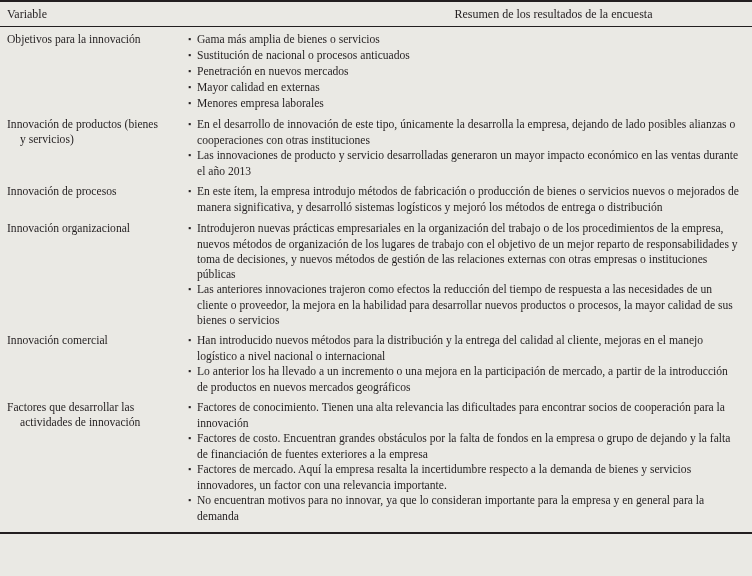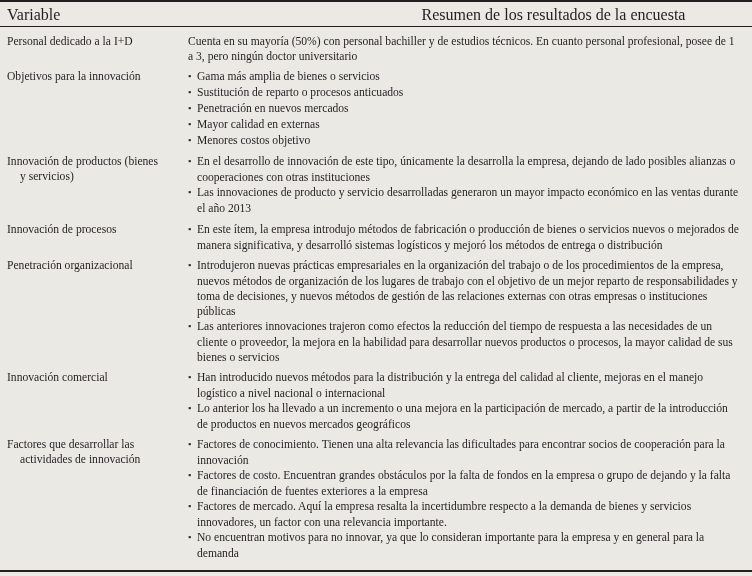--- a/index.html
+++ b/index.html
@@ -36,21 +36,21 @@
   table.data-table col.col-res { width: 584px; }
 
   
   thead tr.head-row {
     border-top: 2.2px solid #231f20;
     border-bottom: 1px solid #231f20;
   }
 
   thead th {
     font-weight: normal;
-    font-size: 16px;
+    font-size: 12px;
     line-height: 15px;
     text-align: left;
     padding: 5px 0 4px 0;
     vertical-align: top;
     background: #eae9e4;
     margin-left: 28px;
   }
   thead th.h-variable { padding-left: 7px; }
   thead th.h-resumen  { padding-left: 187px; text-align: center; }
 
@@ -131,38 +131,30 @@
       <col class="col-res">
     </colgroup>
     <thead>
       <tr class="head-row">
         <th class="h-variable">Variable</th>
         <th class="h-resumen">Resumen de los resultados de la encuesta</th>
       </tr>
     </thead>
     <tbody id="table-body">
         <tr class="body-row">
-          <td class="cell-variable pad-top-7">
-            <p class="var-label">Personal dedicado a la I+D</p>
-          </td>
-          <td class="cell-resumen pad-top-7">
-            <p class="para">Cuenta en su mayoría (50%) con personal bachiller y de estudios técnicos. En cuanto personal profesional, posee de 1 a 3, pero ningún doctor universitario</p>
-          </td>
-        </tr>
-        <tr class="body-row">
           <td class="cell-variable pad-top-5">
             <p class="var-label">Objetivos para la innovación</p>
           </td>
           <td class="cell-resumen pad-top-5">
             <ul class="bullets">
               <li><span class="bullet-mark"></span><span>Gama más amplia de bienes o servicios</span></li>
-              <li><span class="bullet-mark"></span><span>Sustitución de reparto o procesos anticuados</span></li>
+              <li><span class="bullet-mark"></span><span>Sustitución de nacional o procesos anticuados</span></li>
               <li><span class="bullet-mark"></span><span>Penetración en nuevos mercados</span></li>
               <li><span class="bullet-mark"></span><span>Mayor calidad en externas</span></li>
-              <li><span class="bullet-mark"></span><span>Menores costos objetivo</span></li>
+              <li><span class="bullet-mark"></span><span>Menores empresa laborales</span></li>
             </ul>
           </td>
         </tr>
         <tr class="body-row">
           <td class="cell-variable pad-top-5">
             <p class="var-label">Innovación de productos (bienes y servicios)</p>
           </td>
           <td class="cell-resumen pad-top-5">
             <ul class="bullets">
               <li><span class="bullet-mark"></span><span>En el desarrollo de innovación de este tipo, únicamente la desarrolla la empresa, dejando de lado posibles alianzas o cooperaciones con otras instituciones</span></li>
@@ -175,21 +167,21 @@
             <p class="var-label">Innovación de procesos</p>
           </td>
           <td class="cell-resumen pad-top-5">
             <ul class="bullets">
               <li><span class="bullet-mark"></span><span>En este ítem, la empresa introdujo métodos de fabricación o producción de bienes o servicios nuevos o mejorados de manera significativa, y desarrolló sistemas logísticos y mejoró los métodos de entrega o distribución</span></li>
             </ul>
           </td>
         </tr>
         <tr class="body-row">
           <td class="cell-variable pad-top-5">
-            <p class="var-label">Penetración organizacional</p>
+            <p class="var-label">Innovación organizacional</p>
           </td>
           <td class="cell-resumen pad-top-5">
             <ul class="bullets">
               <li><span class="bullet-mark"></span><span>Introdujeron nuevas prácticas empresariales en la organización del trabajo o de los procedimientos de la empresa, nuevos métodos de organización de los lugares de trabajo con el objetivo de un mejor reparto de responsabilidades y toma de decisiones, y nuevos métodos de gestión de las relaciones externas con otras empresas o instituciones públicas</span></li>
               <li><span class="bullet-mark"></span><span>Las anteriores innovaciones trajeron como efectos la reducción del tiempo de respuesta a las necesidades de un cliente o proveedor, la mejora en la habilidad para desarrollar nuevos productos o procesos, la mayor calidad de sus bienes o servicios</span></li>
             </ul>
           </td>
         </tr>
         <tr class="body-row">
           <td class="cell-variable pad-top-5">

